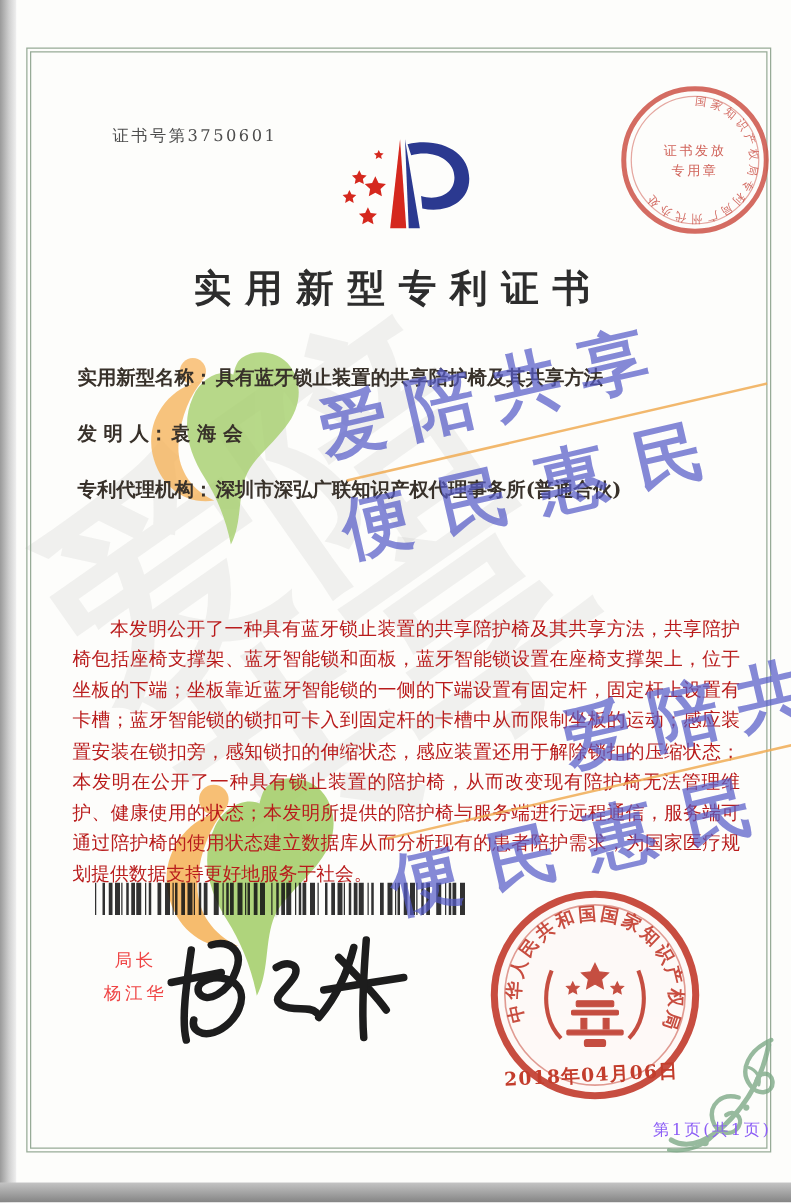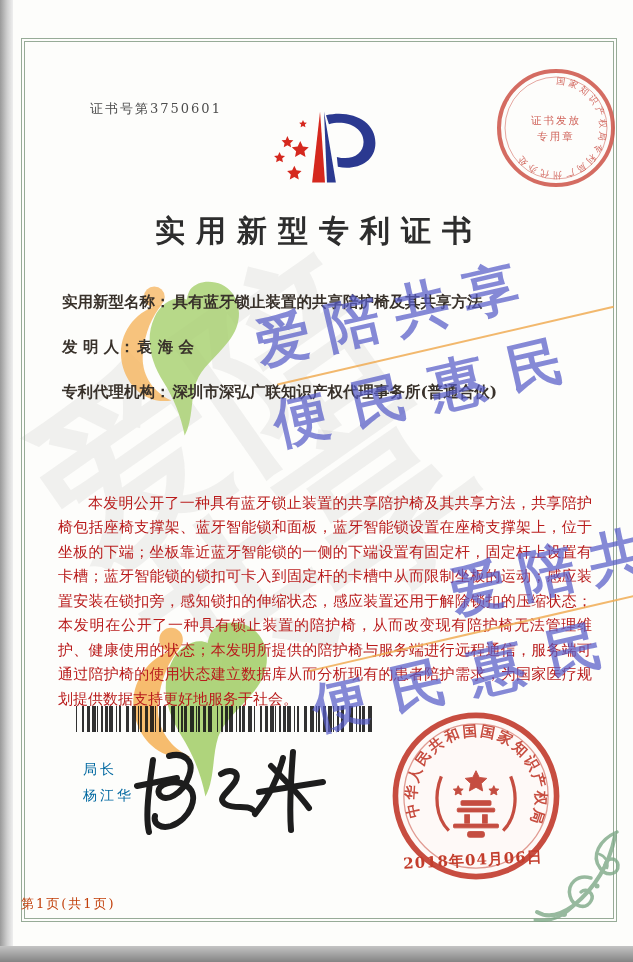--- a/index.html
+++ b/index.html
@@ -24,30 +24,30 @@
              font-weight:600;color:#38312a;}
   .f-label{margin-right:2px;}
 
   .abstract{position:absolute;left:45px;top:491px;width:534px;font-size:15px;
             line-height:1.63;text-align:justify;text-indent:2em;color:#b91c1c;
             font-weight:500;z-index:2;}
 
   .barcode{position:absolute;left:63px;top:706px;width:302px;height:27px;z-index:3;}
 
   .sig-block{position:absolute;left:70px;top:756px;z-index:3;font-size:14px;
-             color:#0369a1;line-height:26px;letter-spacing:3px;}
+             color:#ef4444;line-height:26px;letter-spacing:3px;text-align:center;}
   .scrawl{position:absolute;left:112px;top:738px;width:215px;height:105px;z-index:3;}
 
   .seal{position:absolute;left:374px;top:707px;width:178px;height:178px;z-index:3;}
   .seal-date{position:absolute;left:380px;top:851px;width:160px;text-align:center;
              font-size:15px;font-weight:700;color:#c33d2c;letter-spacing:1px;
              transform:rotate(-3deg);z-index:3;}
 
-  .footer{position:absolute;left:8px;right:16px;top:895px;text-align:left;
-          font-size:13px;color:#c2410c;letter-spacing:2px;z-index:2;}
+  .footer{position:absolute;left:8px;right:16px;top:895px;text-align:right;
+          font-size:13px;color:#8b5cf6;letter-spacing:2px;z-index:2;}
 
   .stamp{position:absolute;left:477px;top:62px;width:132px;height:132px;z-index:4;
          filter:blur(0.4px);}
   .ornament{position:absolute;right:8px;top:826px;width:96px;height:108px;z-index:2;}
 
   .wm-gray{position:absolute;left:55px;top:290px;width:430px;z-index:0;
            font-size:185px;line-height:.95;font-weight:700;
            font-family:"DejaVu Sans","Liberation Sans",sans-serif;
            color:rgba(165,165,165,0.14);transform:rotate(-35deg);}
   .heart-wm{position:absolute;z-index:1;}

